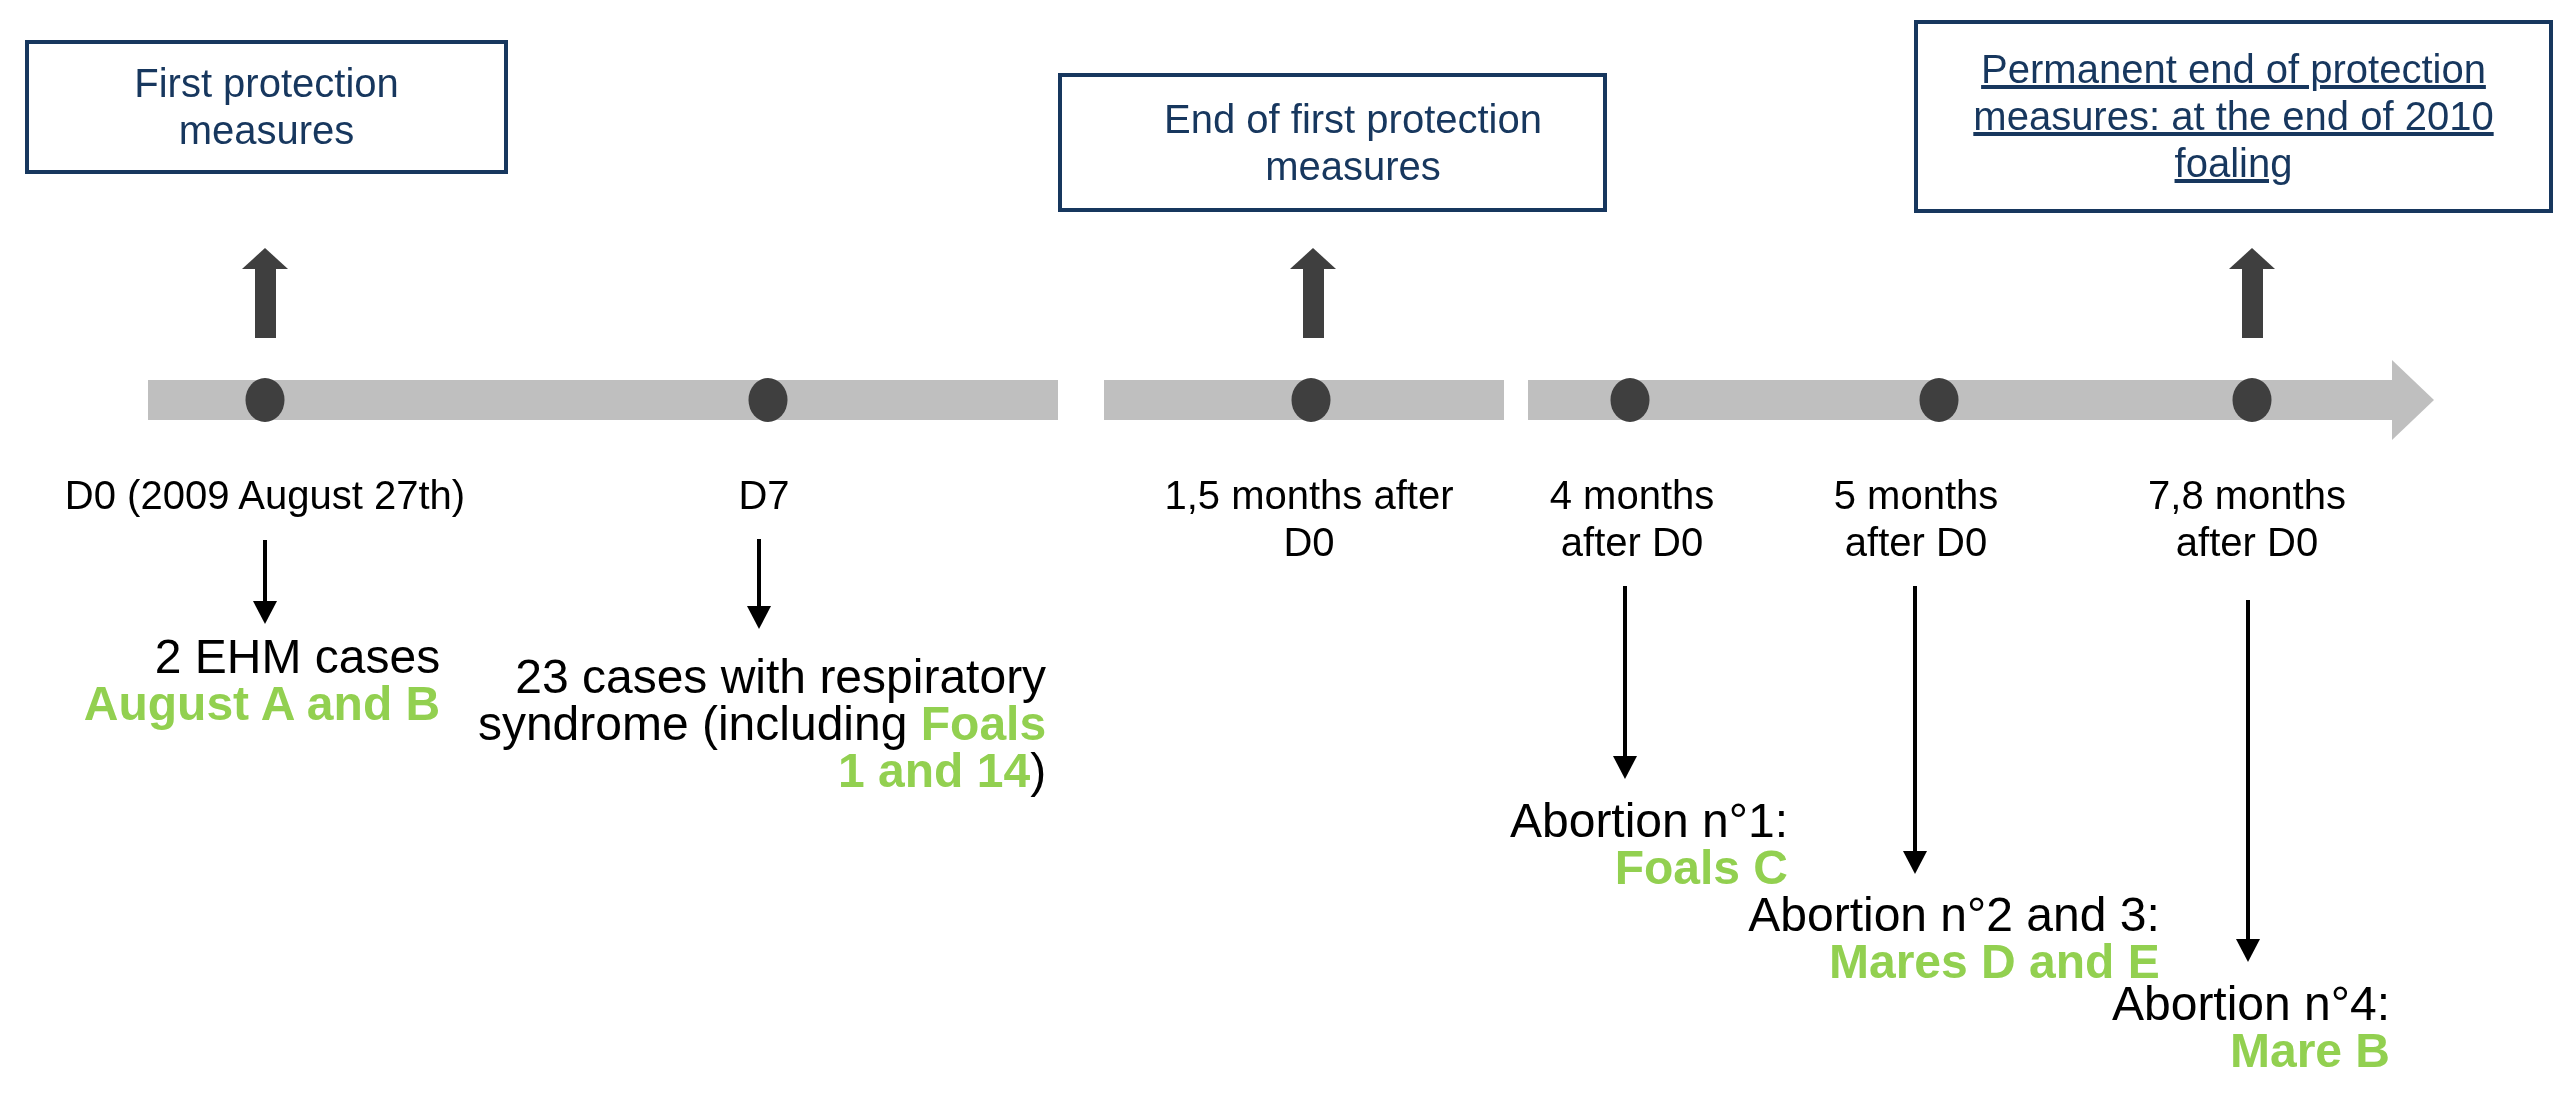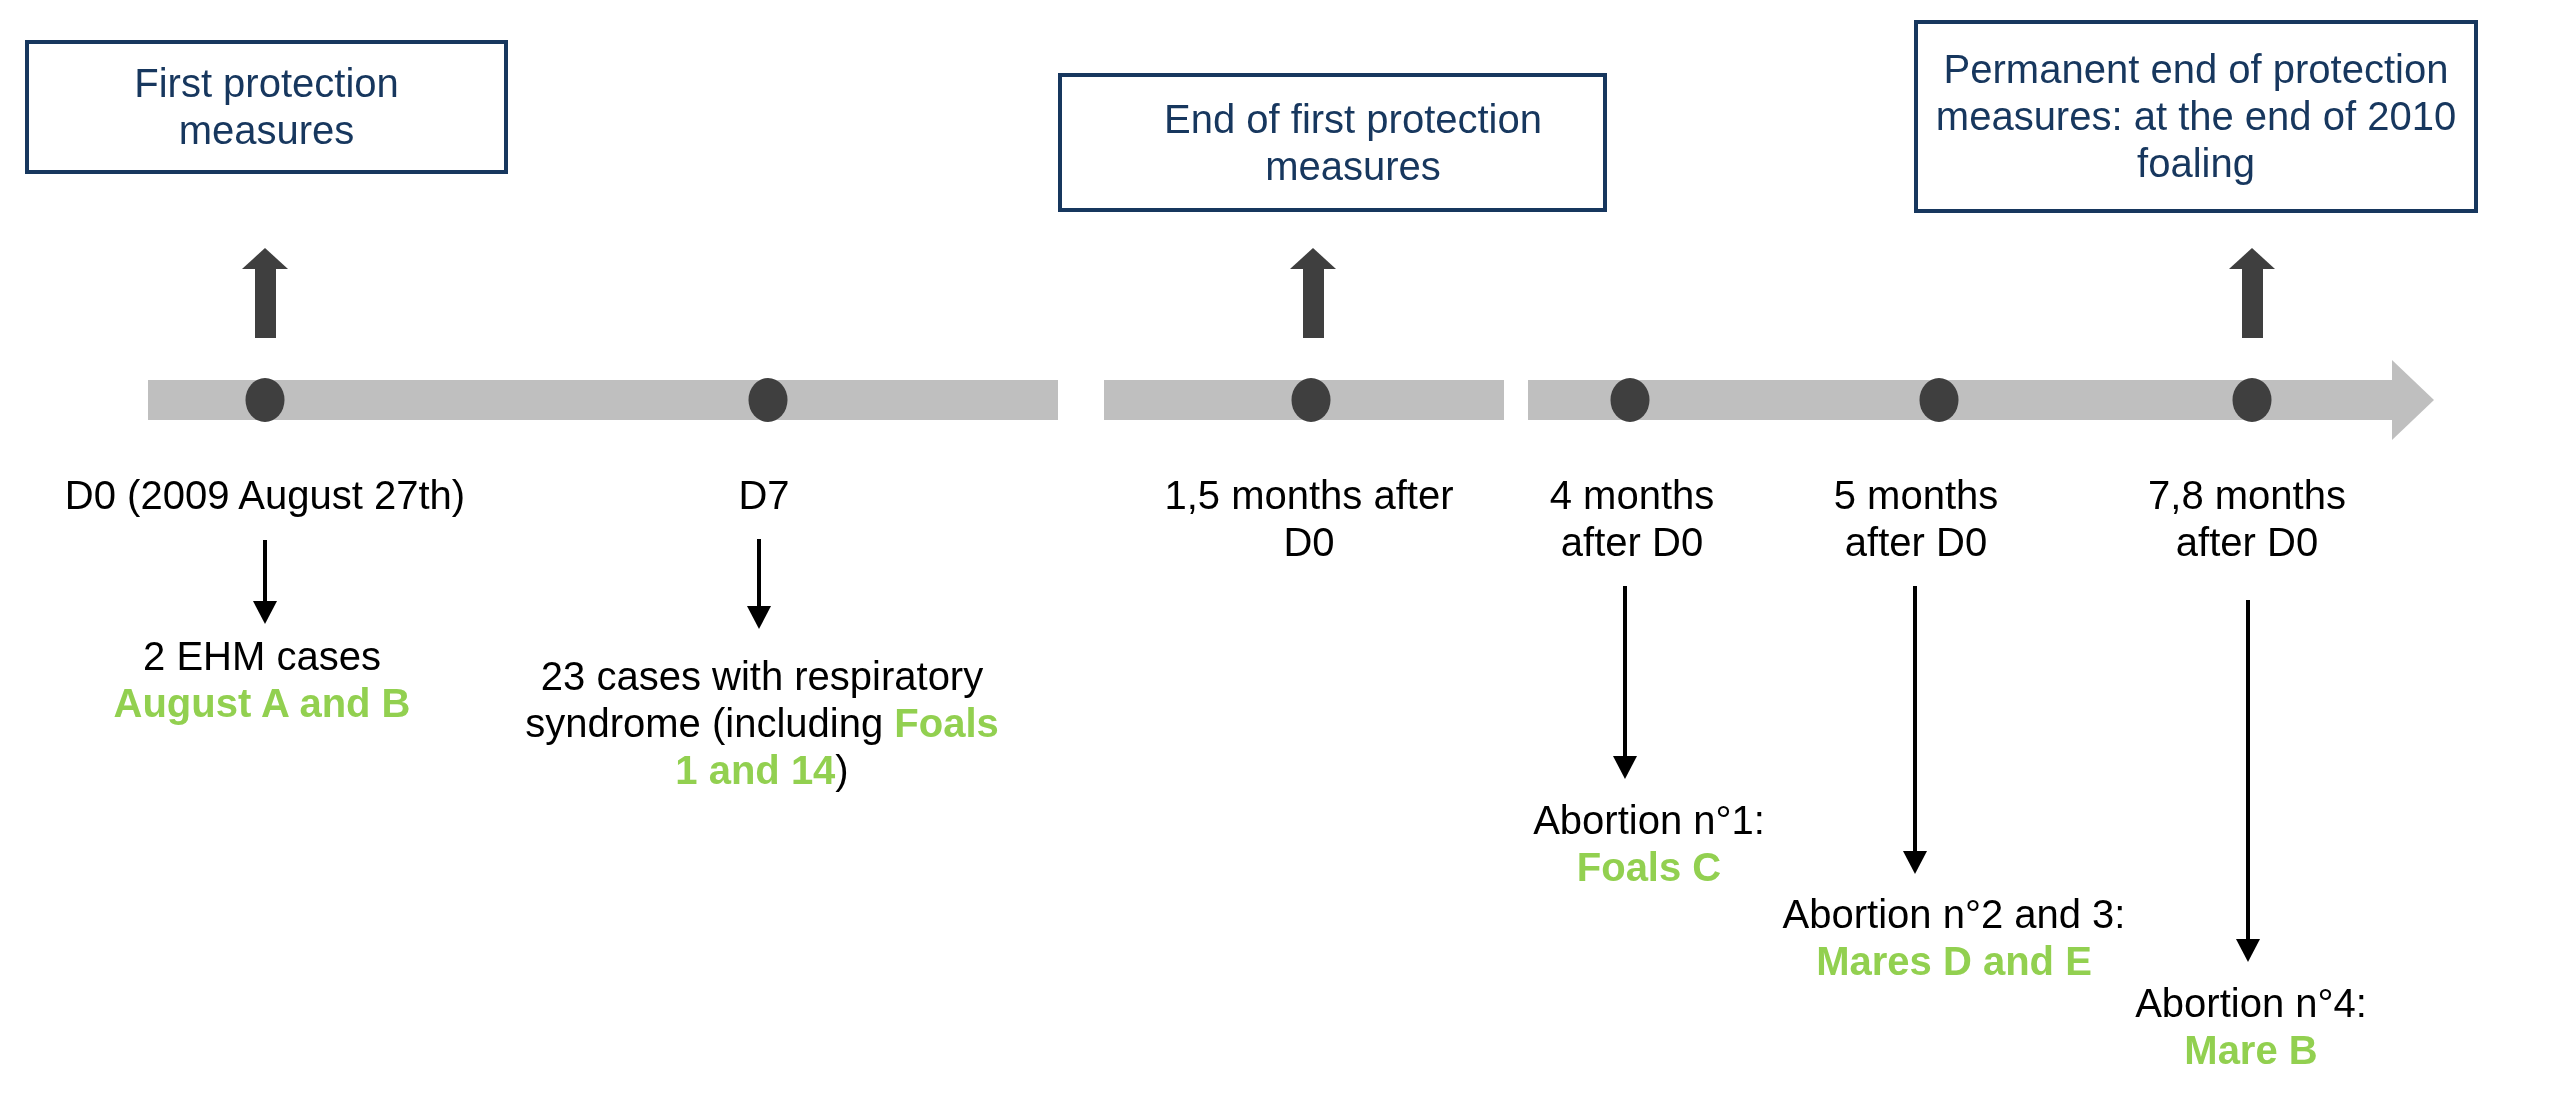--- a/index.html
+++ b/index.html
@@ -25,21 +25,21 @@
     color:var(--navy);
     display:flex;align-items:center;justify-content:center;
     text-align:center;
     font-size:40px;line-height:47px;
     white-space:pre-line;
     box-sizing:border-box;
     background:var(--background);
   }
   .callout-1{left:25px;top:40px;width:483px;height:134px;}
   .callout-2{left:1058px;top:73px;width:549px;height:139px;padding-left:41px;}
-  .callout-3{left:1914px;top:20px;width:564px;height:193px;}
+  .callout-3{left:1914px;top:20px;width:639px;height:193px;text-decoration:underline;}
 
   
   .up-arrow{position:absolute;top:248px;transform:translateX(-50%);}
   .up-arrow .head{width:0;height:0;border-left:23px solid transparent;border-right:23px solid transparent;border-bottom:21px solid var(--node-gray);}
   .up-arrow .shaft{width:21px;height:69px;background:var(--node-gray);margin:0 auto;}
 
   
   .bar-seg{position:absolute;top:380px;height:40px;background:var(--bar-gray);}
   .bar-seg-1{left:148px;width:910px;}
   .bar-seg-2{left:1104px;width:400px;}
@@ -62,22 +62,22 @@
   }
 
   
   .down-arrow{position:absolute;transform:translateX(-50%);display:flex;flex-direction:column;align-items:center;}
   .down-arrow .shaft{width:4.2px;background:var(--text-black);}
   .down-arrow .head{width:0;height:0;border-left:12.5px solid transparent;border-right:12.5px solid transparent;border-top:23.6px solid var(--text-black);}
 
   
   .event{
     position:absolute;transform:translateX(-50%);
-    color:var(--text-black);font-size:40px;line-height:47px;
-    text-align:center;white-space:nowrap;
+    color:var(--text-black);font-size:48px;line-height:47px;
+    text-align:right;white-space:nowrap;
   }
   .event .green{color:var(--green);font-weight:bold;}
 </style>
 </head>
 <body>
 
 <div class="canvas">
 
   <div class="callout callout-1">First protection
 measures</div>

